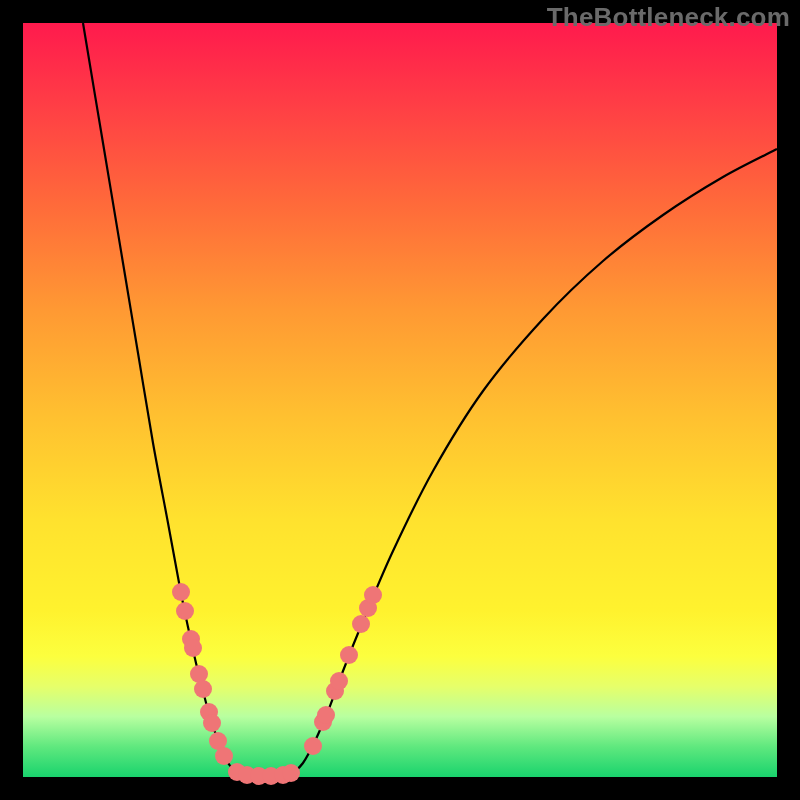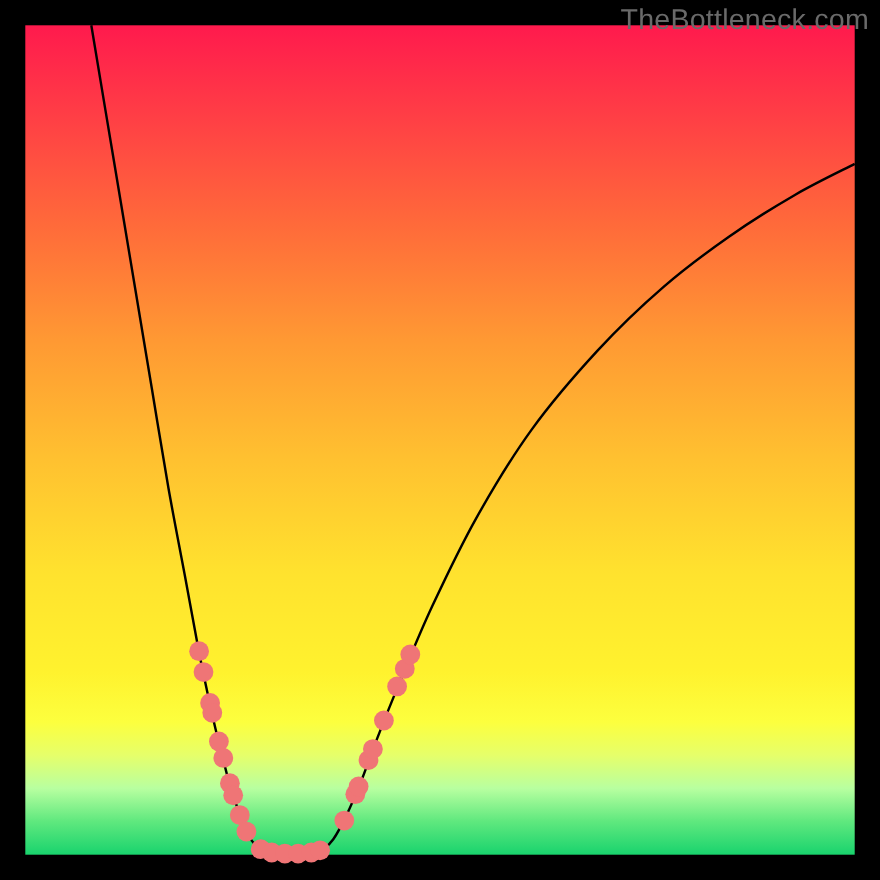--- a/index.html
+++ b/index.html
@@ -31,21 +31,21 @@
       #5fe87e 96%,
       #19d36d 100%
     );
   }
   .watermark {
     position: absolute;
     top: 2px;
     right: 10px;
     color: #6a6a6a;
     font-size: 26px;
-    font-weight: 400;
+    font-weight: 700;
     letter-spacing: 0.2px;
     z-index: 5;
   }
   svg.curve {
     position: absolute;
     left: 0;
     top: 0;
     width: 754px;
     height: 754px;
     overflow: visible;

